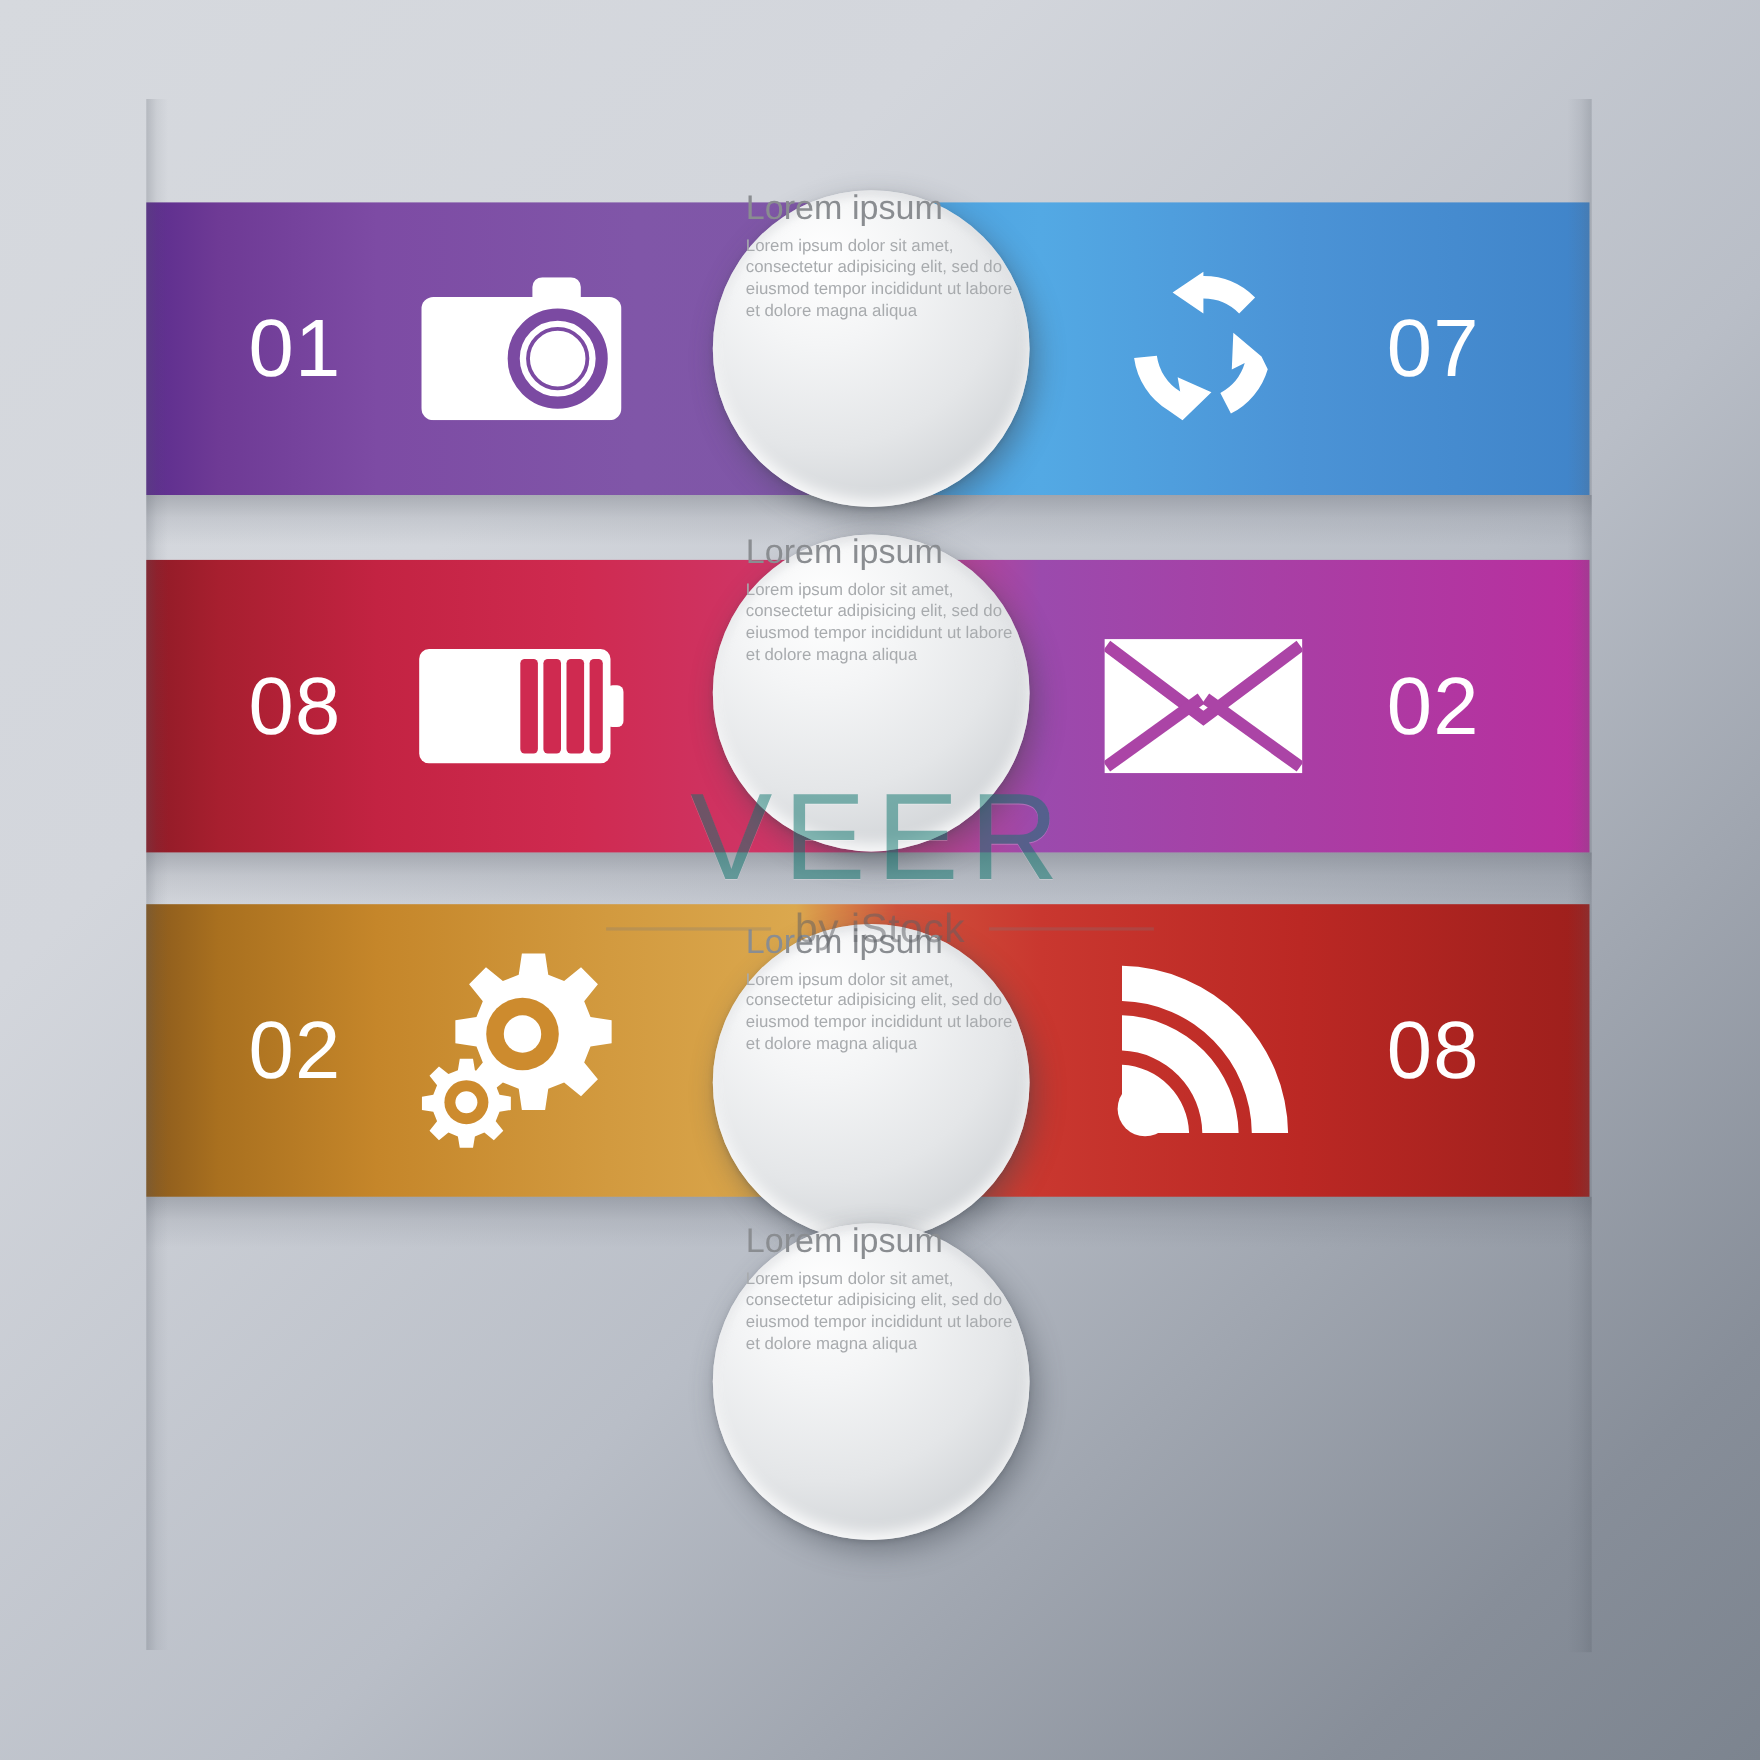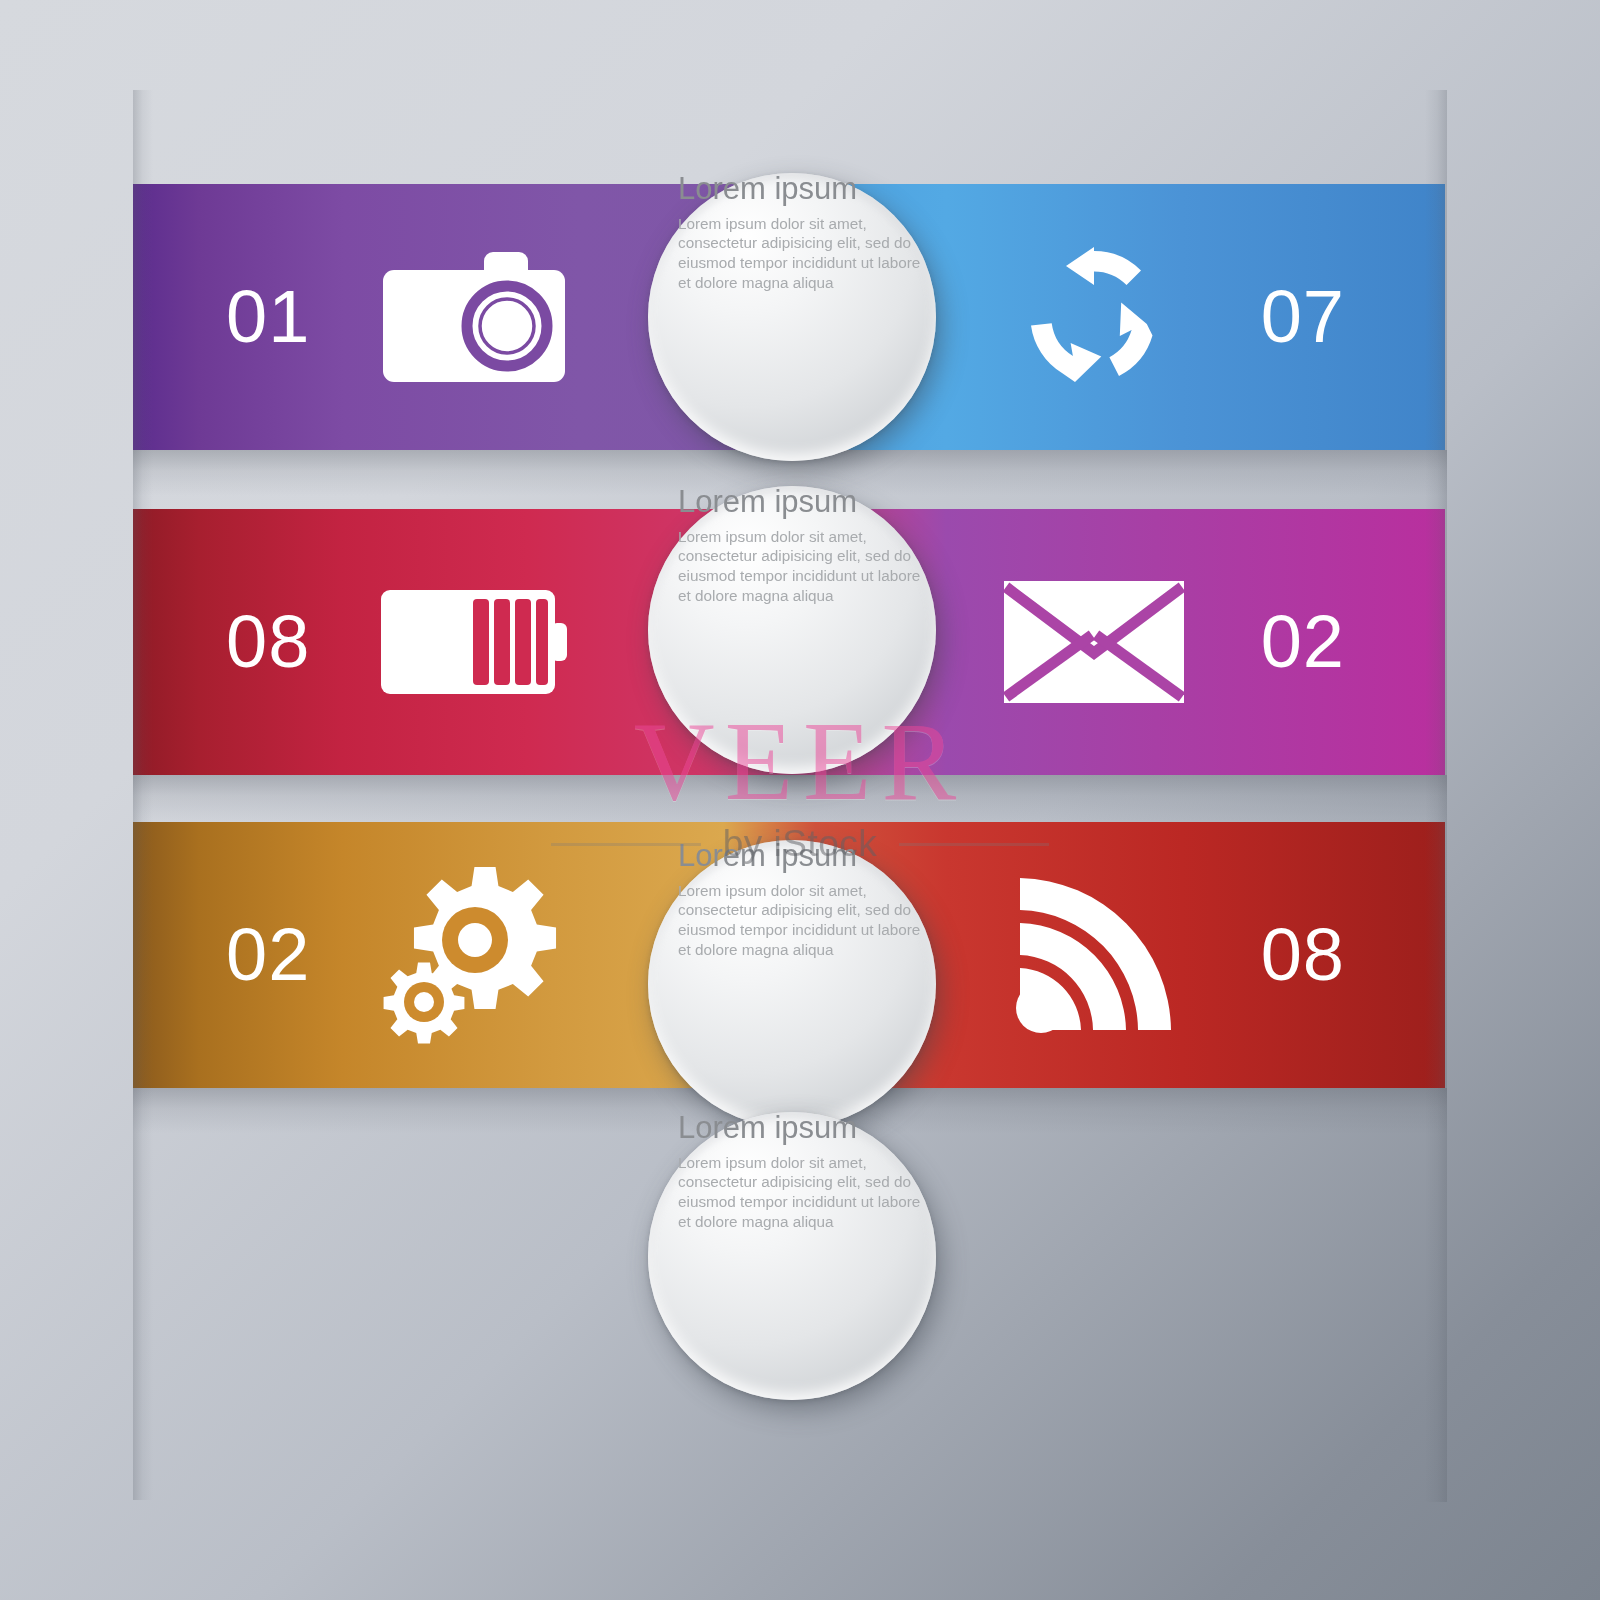--- a/index.html
+++ b/index.html
@@ -148,24 +148,24 @@
     top:690px;
     height:190px;
     display:flex;
     flex-direction:column;
     align-items:center;
     justify-content:center;
     pointer-events:none;
     opacity:.50;
   }
   .wm-main {
-    font-family:Liberation Serif, serif;
+    font-family:Liberation Sans, sans-serif;
     font-size:112px;
     letter-spacing:10px;
-    color:#ec4899;
+    color:#0f766e;
     line-height:1;
     text-shadow:0 1px 0 rgba(255,255,255,.45);
   }
   .wm-sub-wrap {
     display:flex; align-items:center; gap:22px;
     margin-top:6px;
   }
   .wm-rule { width:150px; height:3px; background:#77797e; opacity:.55; }
   .wm-sub {
     font-family:"Liberation Sans", sans-serif;

